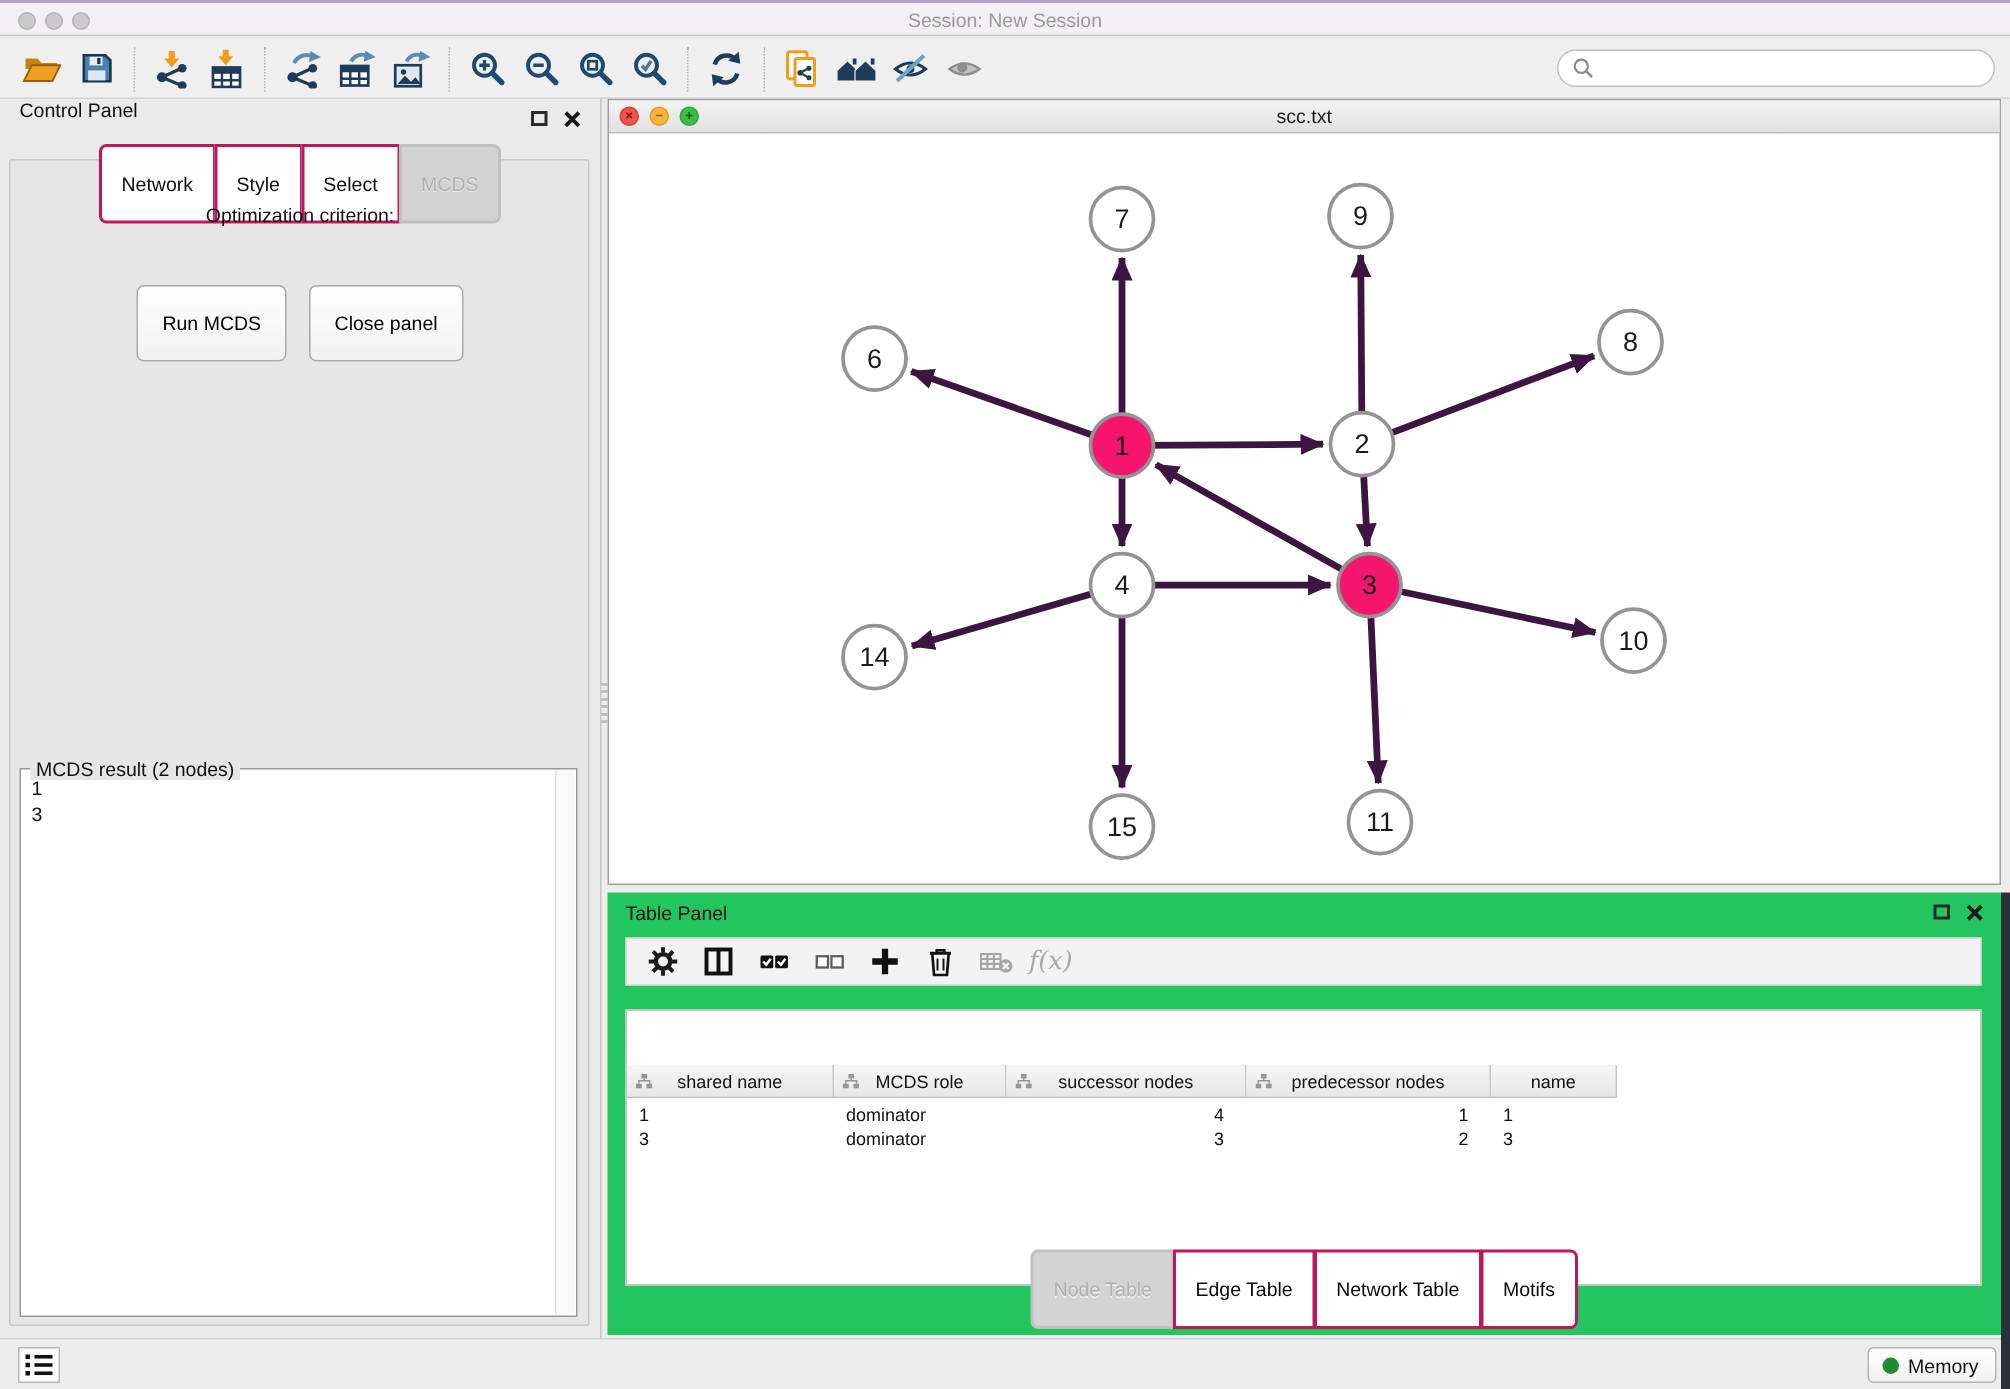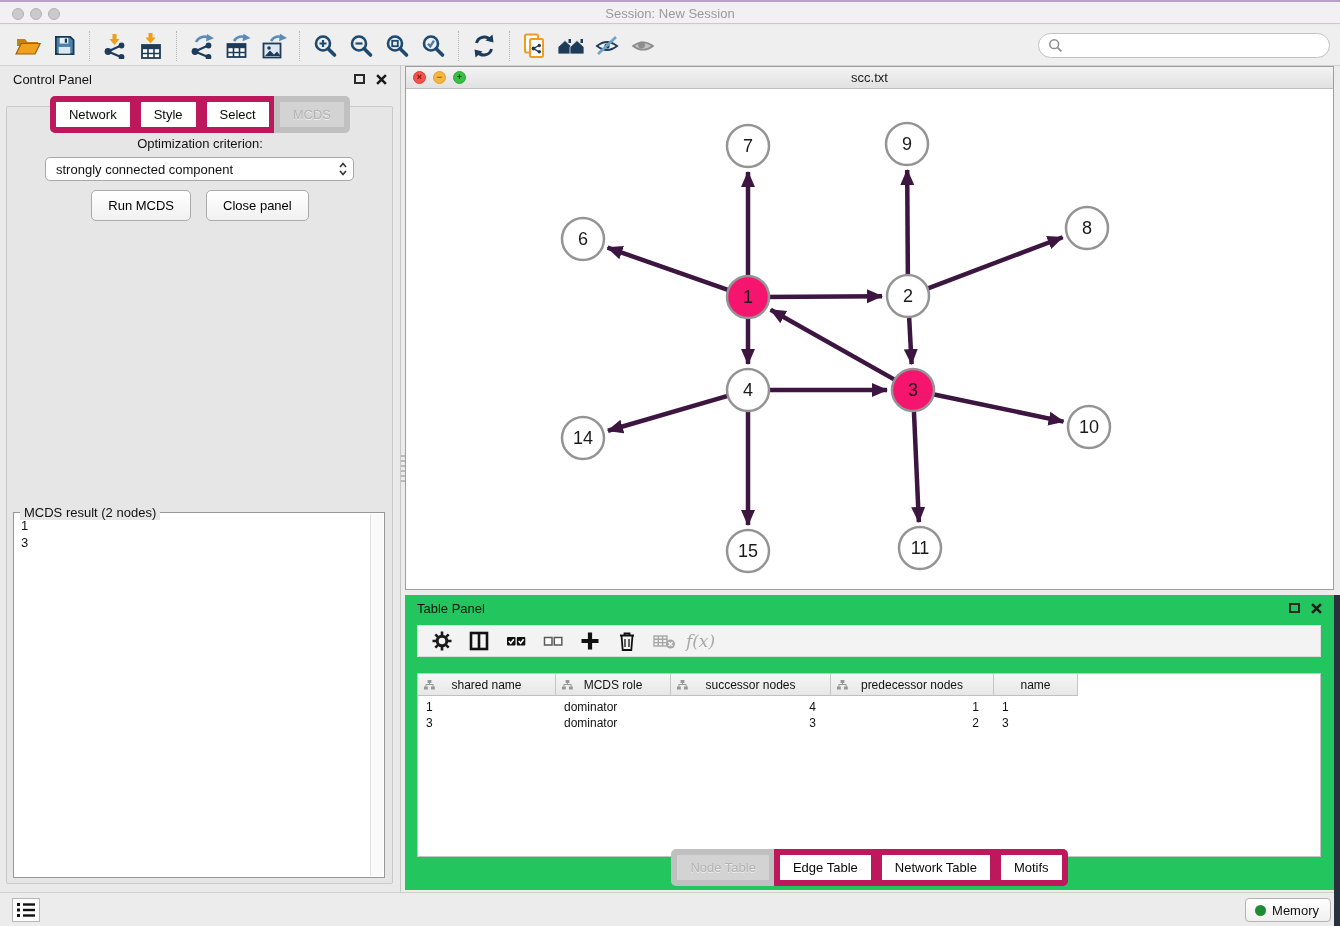--- a/index.html
+++ b/index.html
@@ -19,40 +19,40 @@
     border-bottom:1px solid #d2d2d2; display:flex; align-items:center; padding:0 10px; }
   .tb-btn { width:36px; height:32px; display:flex; align-items:center; justify-content:center; cursor:default; }
   .tb-sep { width:0; height:30px; border-left:1px dotted #b5b5b5; margin:0 7px; }
   .tb-search { margin-left:auto; width:292px; height:25px; background:#fff; border:1px solid #c2c2c2;
     border-radius:13px; display:flex; align-items:center; padding:0 9px; gap:5px; }
   .tb-search input { border:none; outline:none; flex:1; font-size:13px; background:transparent; font-family:inherit; }
 
   
   .control-panel { position:absolute; left:0; top:66px; width:401px; height:826px;
     background:#eaeaea; border-right:1px solid #c6c6c6; }
-  .panel-header { height:26px; display:flex; align-items:center; padding:0 13px; font-size:13px;gap:36px; }
+  .panel-header { height:26px; display:flex; padding:0 13px; font-size:13px;gap:36px; }
   .win-btns { margin-left:auto; display:flex; gap:11px; align-items:center; }
   .float-btn { width:11px; height:10px; border:2px solid #2a2a2a; background:transparent; }
   .cp-body { position:absolute; left:6px; right:7px; top:40px; bottom:8px;
     background:#e6e6e6; border:1px solid #c9c9c9; border-radius:2px; }
   .seg-tabs { display:flex; }
   .cp-tabs { position:absolute; top:30px; left:0; right:0; justify-content:center; z-index:2; }
-  .seg-tab { padding:5px 13px; font-size:13px; background:#fff; border:6px solid #be185d;
+  .seg-tab { padding:17px 13px; font-size:13px; background:#fff; border:2px solid #be185d;
     margin-left:-1px; color:#0a0a0a; white-space:nowrap; cursor:default; }
   .seg-tab:first-child { border-radius:5px 0 0 5px; margin-left:0; }
   .seg-tab:last-child { border-radius:0 5px 5px 0; }
   .seg-tab.active { background:#d3d3d3; color:#b2b2b2; border-color:#c0c0c0; text-shadow:0 1px 0 #eee; }
 
   .opt-label { position:absolute; top:70px; left:0; right:0; text-align:center; font-size:13px; z-index:2; }
   .criterion-select { position:absolute; left:45px; right:46px; top:91px; height:24px; background:#fff;
     border:1px solid #a9a9a9; border-radius:5px; display:flex; align-items:center; padding:0 5px 0 10px;
     font-size:13px; z-index:2; }
   .criterion-select .sel-label { flex:1; }
   .cp-buttons { position:absolute; top:124px; left:0; right:0; display:flex; justify-content:center; gap:15px; z-index:2; }
-  .btn { padding:7px 16px; font-size:13px; background:linear-gradient(#ffffff,#f1f1f1);
+  .btn { padding:17px 16px; font-size:13px; background:linear-gradient(#ffffff,#f1f1f1);
     border:1px solid #ababab; border-radius:5px; cursor:default; }
 
   .result-box { position:absolute; left:13px; right:15px; top:426px; bottom:14px;
     border:1px solid #979797; background:#fff; z-index:2;margin-top:20px; }
   .result-legend { position:absolute; top:-8px; left:6px; background:#e6e6e6; padding:0 4px; font-size:13px; }
   .result-lines { position:absolute; left:7px; top:4px; font-size:13px; line-height:17px; }
   .result-scroll { position:absolute; top:1px; bottom:1px; right:1px; width:13px;
     background:#fafafa; border-left:1px solid #e2e2e2; }
 
   
@@ -72,21 +72,21 @@
 
   
   .table-panel { position:absolute; left:405px; top:595px; width:929px; height:295px; background:#22c55e; }
   .tp-header { height:26px; display:flex; align-items:center; padding:0 12px; font-size:13px; }
   .tp-toolbar { position:absolute; left:12px; right:13px; top:30px; height:32px; background:#f3f3f3;
     border:1px solid #dcdcdc; display:flex; align-items:center; padding:0 9px; gap:8px; }
   .tpt-btn { width:29px; height:29px; display:flex; align-items:center; justify-content:center; cursor:default; }
   .fx { font-family:"DejaVu Serif", serif; font-style:italic; font-size:17px; color:#a8a8a8; }
   .tp-table { position:absolute; left:12px; right:13px; top:78px; bottom:33px; background:#fff;
     border:1px solid #c5c5c5; overflow:hidden; }
-  .tp-head { display:flex; }
+  .tp-head { display:flex;margin-top:36px; }
   .th { height:22px; background:linear-gradient(#f6f6f6,#e7e7e7); border-right:1px solid #c6c6c6;
     border-bottom:1px solid #c0c0c0; display:flex; align-items:center; justify-content:center;
     font-size:12px; position:relative; flex:0 0 auto; cursor:default; }
   .th .hier { position:absolute; left:6px; top:6px; }
   .tp-rows { padding-top:3px; }
   .tr { display:flex; height:16px; align-items:center; font-size:12px; }
   .td { flex:0 0 auto; padding:0 8px; white-space:nowrap; }
   .td.right { padding-right:15px; }
   .tp-tabs { position:absolute; left:0; right:0; bottom:4px; display:flex; justify-content:center; }
 
@@ -270,27 +270,20 @@
     </span>
   </div>
   <div class="cp-body"></div>
   <div class="seg-tabs cp-tabs">
     <div class="seg-tab">Network</div>
     <div class="seg-tab">Style</div>
     <div class="seg-tab">Select</div>
     <div class="seg-tab active">MCDS</div>
   </div>
   <div class="opt-label">Optimization criterion:</div>
-  <div class="criterion-select">
-    <span class="sel-label">strongly connected component</span>
-    <svg width="10" height="16" viewBox="0 0 10 16">
-      <path d="M2 6 L5 2.5 L8 6" fill="none" stroke="#3a3a3a" stroke-width="1.7"></path>
-      <path d="M2 10 L5 13.5 L8 10" fill="none" stroke="#3a3a3a" stroke-width="1.7"></path>
-    </svg>
-  </div>
   <div class="cp-buttons">
     <button class="btn">Run MCDS</button>
     <button class="btn">Close panel</button>
   </div>
   <div class="result-box">
     <div class="result-legend">MCDS result (2 nodes)</div>
     <div class="result-lines">
       <div>1</div>
       <div>3</div>
     </div>

